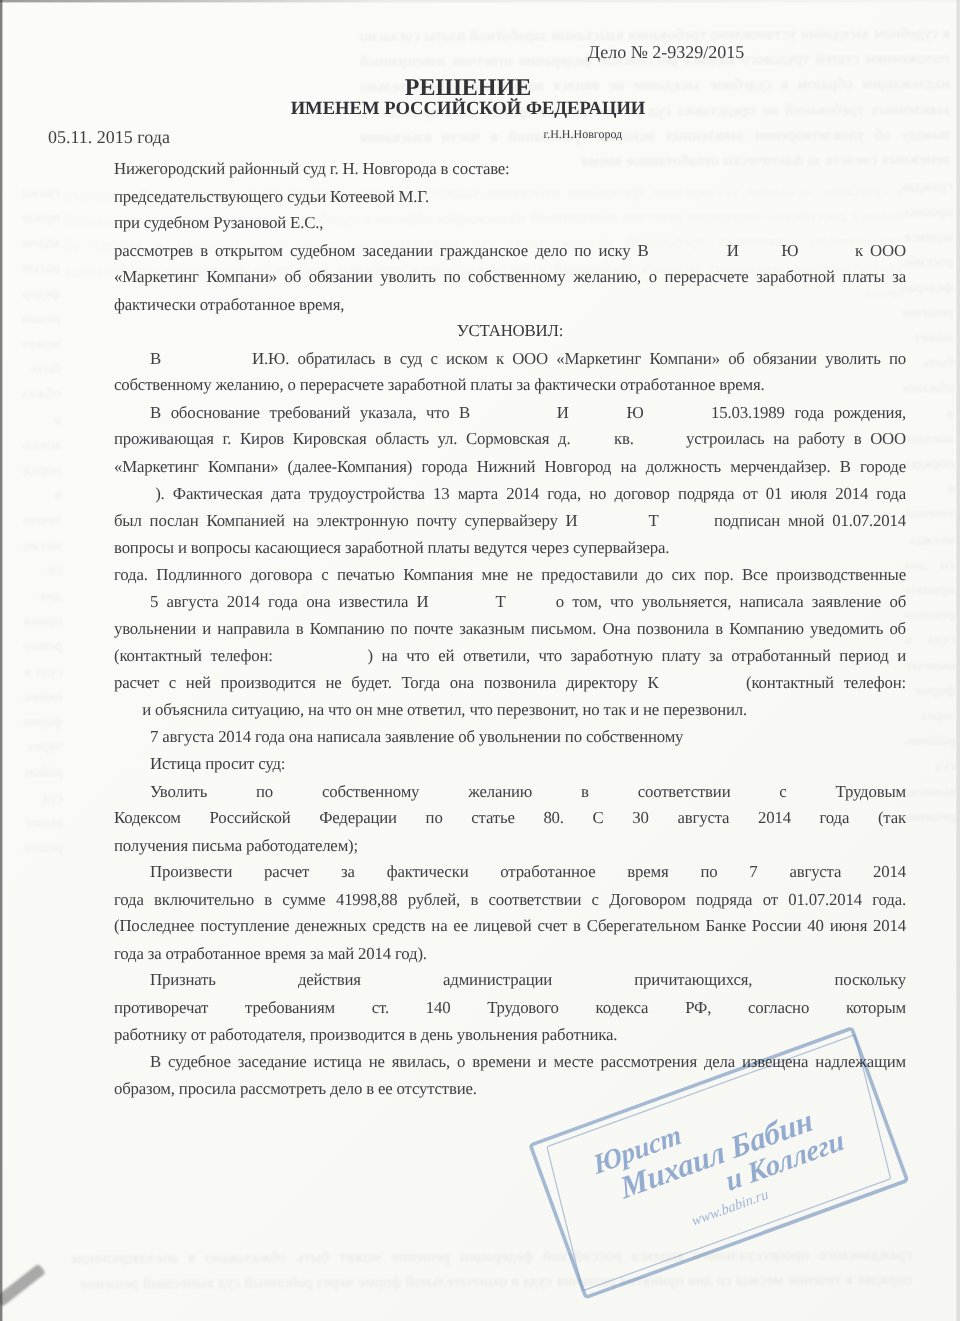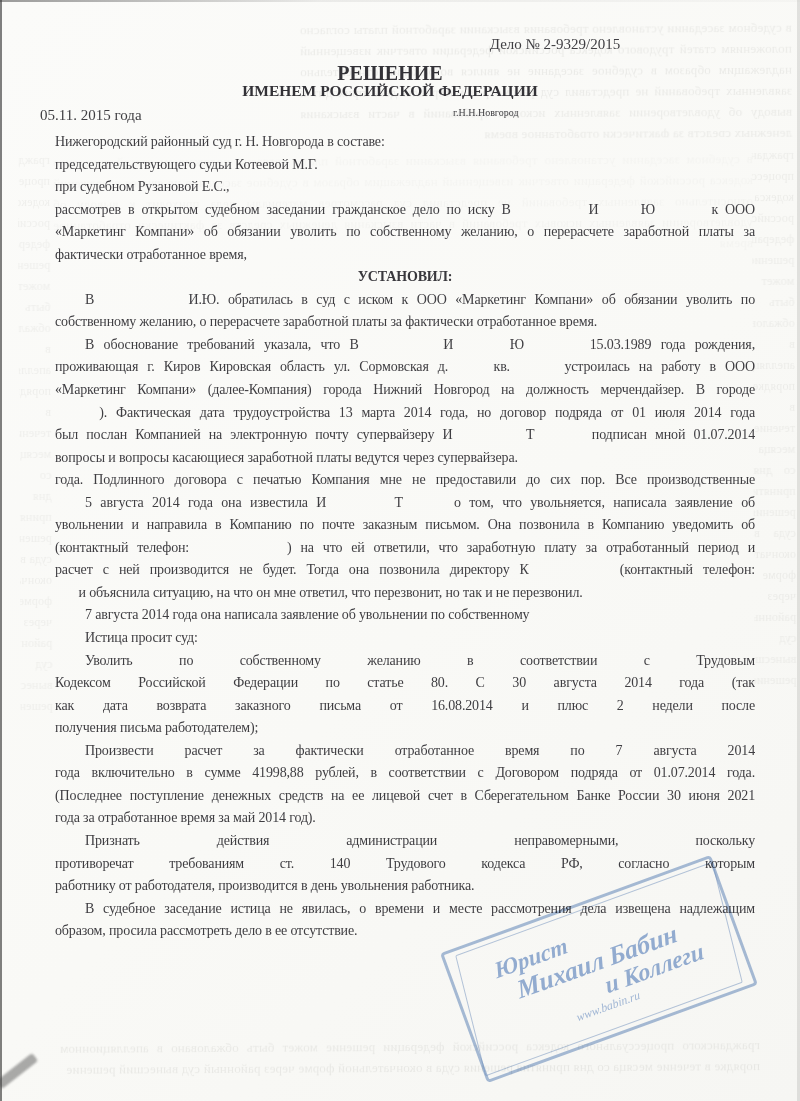--- a/index.html
+++ b/index.html
@@ -22,23 +22,23 @@
   .bleed.b5{left:55px;top:150px;width:700px;height:880px;opacity:.05;}
   
   .case-number{position:absolute;left:355px;top:36px;width:400px;text-align:center;font-size:15px;z-index:2;}
   .title1{position:absolute;left:40px;top:62px;width:700px;text-align:center;font-weight:bold;font-size:20px;color:#333237;z-index:2;}
   .title2{position:absolute;left:40px;top:82px;width:700px;text-align:center;font-weight:bold;font-size:15.5px;color:#333237;z-index:2;}
   .doc-date{position:absolute;left:40px;top:107px;font-size:15px;z-index:2;}
   .doc-city{position:absolute;left:453px;top:107px;font-size:10px;z-index:2;}
   
   .body-text{position:absolute;left:55px;top:134px;width:700px;z-index:2;
              font-size:14px;letter-spacing:-0.15px;}
-  .ln{height:22.56px;overflow:hidden;text-align:left;}
+  .ln{height:22.56px;overflow:hidden;text-align:left;margin-left:40px;}
   .ln.j{text-align:justify;text-align-last:justify;}
-  .ln.c{text-align:left;text-align-last:center;font-weight:bold;color:#39383d;}
+  .ln.c{text-align:left;text-align-last:center;font-weight:normal;color:#39383d;}
   .ln.i{text-indent:30px;}
   
   .stamp{position:absolute;left:455px;top:900px;width:282px;height:132px;
          transform:rotate(-20deg);border:3px solid rgba(112,146,196,.6);border-radius:4px;
          z-index:3;mix-blend-mode:multiply;pointer-events:none;}
   .stamp-inner{position:absolute;inset:4px;border:1.5px solid rgba(112,146,196,.5);border-radius:2px;
          display:flex;flex-direction:column;align-items:center;justify-content:center;
          color:rgba(125,158,207,.8);font-style:italic;font-weight:bold;transform:skewX(-6deg);}
   .stamp-l1{font-size:23px;line-height:24px;align-self:flex-start;margin-left:34px;}
   .stamp-l2{font-size:26px;line-height:27px;}
@@ -86,27 +86,26 @@
     <div class="ln j">года. Подлинного договора с печатью Компания мне не предоставили до сих пор. Все производственные</div>
     <div class="ln j i">5 августа 2014 года она известила И&nbsp;&nbsp;&nbsp;&nbsp;&nbsp;&nbsp;&nbsp; Т&nbsp;&nbsp;&nbsp;&nbsp;&nbsp; о том, что увольняется, написала заявление об</div>
     <div class="ln j">увольнении и направила в Компанию по почте заказным письмом. Она позвонила в Компанию уведомить об</div>
     <div class="ln j">(контактный телефон:&nbsp;&nbsp;&nbsp;&nbsp;&nbsp;&nbsp;&nbsp;&nbsp;&nbsp;&nbsp; ) на что ей ответили, что заработную плату за отработанный период и</div>
     <div class="ln j">расчет с ней производится не будет. Тогда она позвонила директору К&nbsp;&nbsp;&nbsp;&nbsp;&nbsp;&nbsp;&nbsp;&nbsp; (контактный телефон:</div>
     <div class="ln">&nbsp;&nbsp;&nbsp;&nbsp;&nbsp;&nbsp;&nbsp;и объяснила ситуацию, на что он мне ответил, что перезвонит, но так и не перезвонил.</div>
     <div class="ln i">7 августа 2014 года она написала заявление об увольнении по собственному</div>
     <div class="ln i">Истица просит суд:</div>
     <div class="ln j i">Уволить по собственному желанию в соответствии с Трудовым</div>
     <div class="ln j">Кодексом Российской Федерации по статье 80. С 30 августа 2014 года (так</div>
-    <div class="ln j">как дата возврата заказного письма от 16.08.2014 и плюс 2 недели после</div>
     <div class="ln">получения письма работодателем);</div>
     <div class="ln j i">Произвести расчет за фактически отработанное время по 7 августа 2014</div>
     <div class="ln j">года включительно в сумме 41998,88 рублей, в соответствии с Договором подряда от 01.07.2014 года.</div>
-    <div class="ln j">(Последнее поступление денежных средств на ее лицевой счет в Сберегательном Банке России 30 июня 2021</div>
+    <div class="ln j">(Последнее поступление денежных средств на ее лицевой счет в Сберегательном Банке России 40 июня 2014</div>
     <div class="ln">года за отработанное время за май 2014 год).</div>
-    <div class="ln j i">Признать действия администрации неправомерными, поскольку</div>
+    <div class="ln j i">Признать действия администрации причитающихся, поскольку</div>
     <div class="ln j">противоречат требованиям ст. 140 Трудового кодекса РФ, согласно которым</div>
     <div class="ln">работнику от работодателя, производится в день увольнения работника.</div>
     <div class="ln j i">В судебное заседание истица не явилась, о времени и месте рассмотрения дела извещена надлежащим</div>
     <div class="ln">образом, просила рассмотреть дело в ее отсутствие.</div>
   </div>
 
   <div class="stamp">
     <div class="stamp-inner">
       <div class="stamp-l1">Юрист</div>
       <div class="stamp-l2">Михаил Бабин</div>

